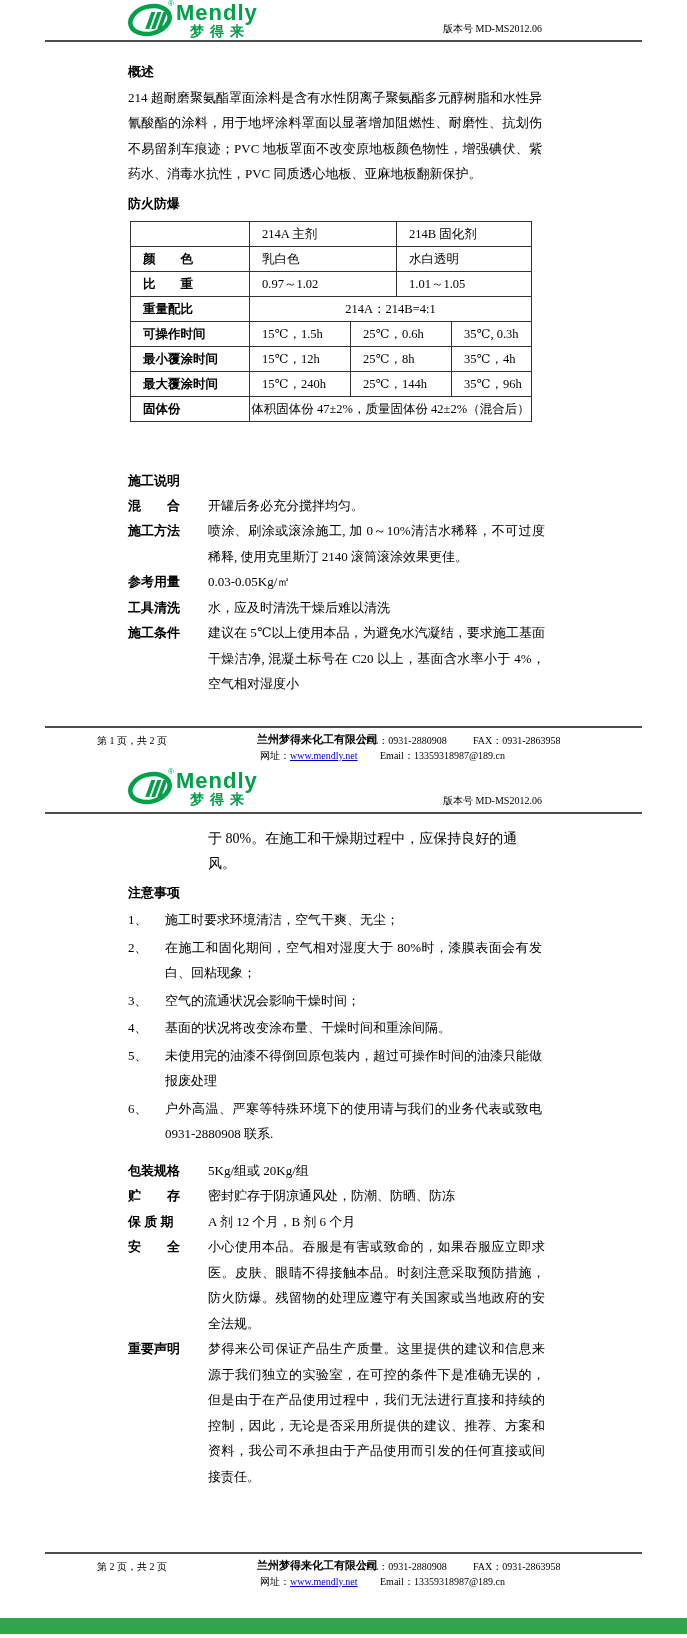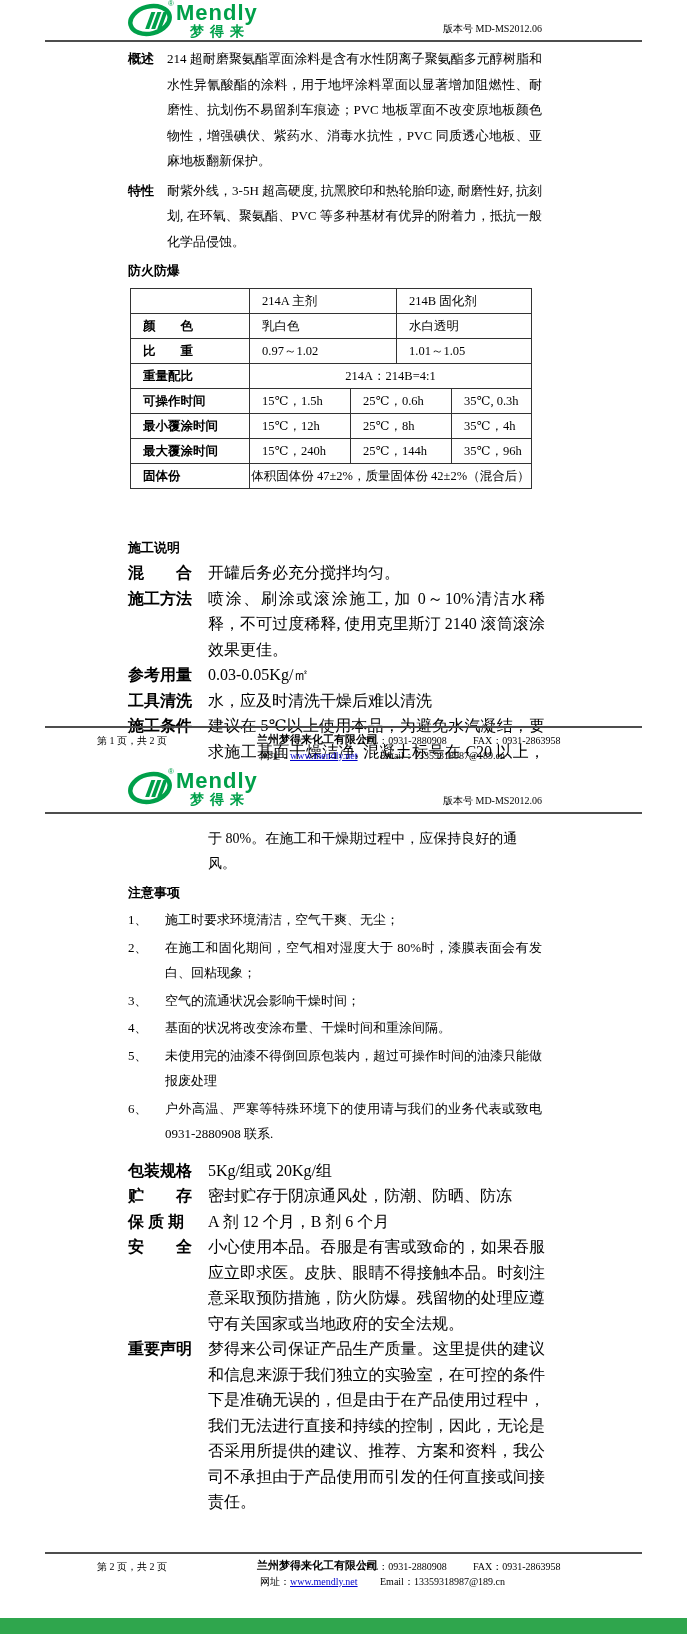--- a/index.html
+++ b/index.html
@@ -21,32 +21,32 @@
   .logo-cn{font-weight:bold;font-size:14px;color:#00A04A;letter-spacing:6px;margin-top:1px;padding-left:14px;}
   .version{position:absolute;left:443px;top:22px;font-size:10px;}
   .page2 .version{top:32px;}
   .rule{border-top:2px solid #4d4d4d;margin:0 45px;height:0;}
 
   
   .title{margin:3px 0 0 130px;font-size:18px;font-weight:bold;line-height:24px;}
   .kv-s{display:flex;margin-left:128px;width:414px;font-size:13px;line-height:25.5px;}
   .kv-s .lbl{width:39px;font-weight:bold;flex:none;}
   .kv-s .txt{flex:1;text-align:justify;}
-  .mt3{margin-top:4px;}
+  .mt3{margin-top:17px;flex-direction:column;}
   .h2{margin:4px 0 0 128px;font-size:13px;font-weight:bold;line-height:25px;}
   .h2-constr{margin-top:46px;}
 
   
   .spec-table{margin:5px 0 0 130px;border-collapse:collapse;font-size:12.5px;table-layout:fixed;}
   .spec-table td{border:1px solid #333;height:24px;padding:0 2px 0 12px;line-height:16px;}
   .spec-table td.lblc{font-weight:bold;}
   .spec-table td.spanc{text-align:center;padding:0;}
 
   
-  .kv{display:flex;margin-left:128px;width:417px;font-size:16px;line-height:25.5px;}
+  .kv{display:flex;margin-left:128px;width:417px;font-size:13px;line-height:25.5px;}
   .kv .lbl{width:80px;font-weight:bold;flex:none;}
   .kv .txt{flex:1;text-align:justify;}
 
   
   .cont{margin:12px 0 0 208px;width:332px;font-size:14px;line-height:25px;}
   .note{display:flex;margin-left:128px;width:414px;font-size:13px;line-height:25.5px;margin-top:2px;}
   .note .num{width:37px;flex:none;}
   .note .txt{flex:1;text-align:justify;}
   .props{margin-top:11px;}
 
@@ -95,24 +95,20 @@
       <div class="version">版本号 MD-MS2012.06</div>
     </header>
     <div class="rule"></div>
 
 
     <div class="kv-s mt3">
       <div class="lbl">概述</div>
       <div class="txt">214 超耐磨聚氨酯罩面涂料是含有水性阴离子聚氨酯多元醇树脂和水性异氰酸酯的涂料，用于地坪涂料罩面以显著增加阻燃性、耐磨性、抗划伤不易留刹车痕迹；PVC 地板罩面不改变原地板颜色物性，增强碘伏、紫药水、消毒水抗性，PVC 同质透心地板、亚麻地板翻新保护。</div>
     </div>
 
-    <div class="kv-s mt3">
-      <div class="lbl">特性</div>
-      <div class="txt">耐紫外线，3-5H 超高硬度, 抗黑胶印和热轮胎印迹, 耐磨性好, 抗刻划, 在环氧、聚氨酯、PVC 等多种基材有优异的附着力，抵抗一般化学品侵蚀。</div>
-    </div>
 
     <div class="h2">防火防爆</div>
 
     <table class="spec-table">
       <colgroup>
           <col style="width:119px">
           <col style="width:101px">
           <col style="width:46px">
           <col style="width:55px">
           <col style="width:80px">

